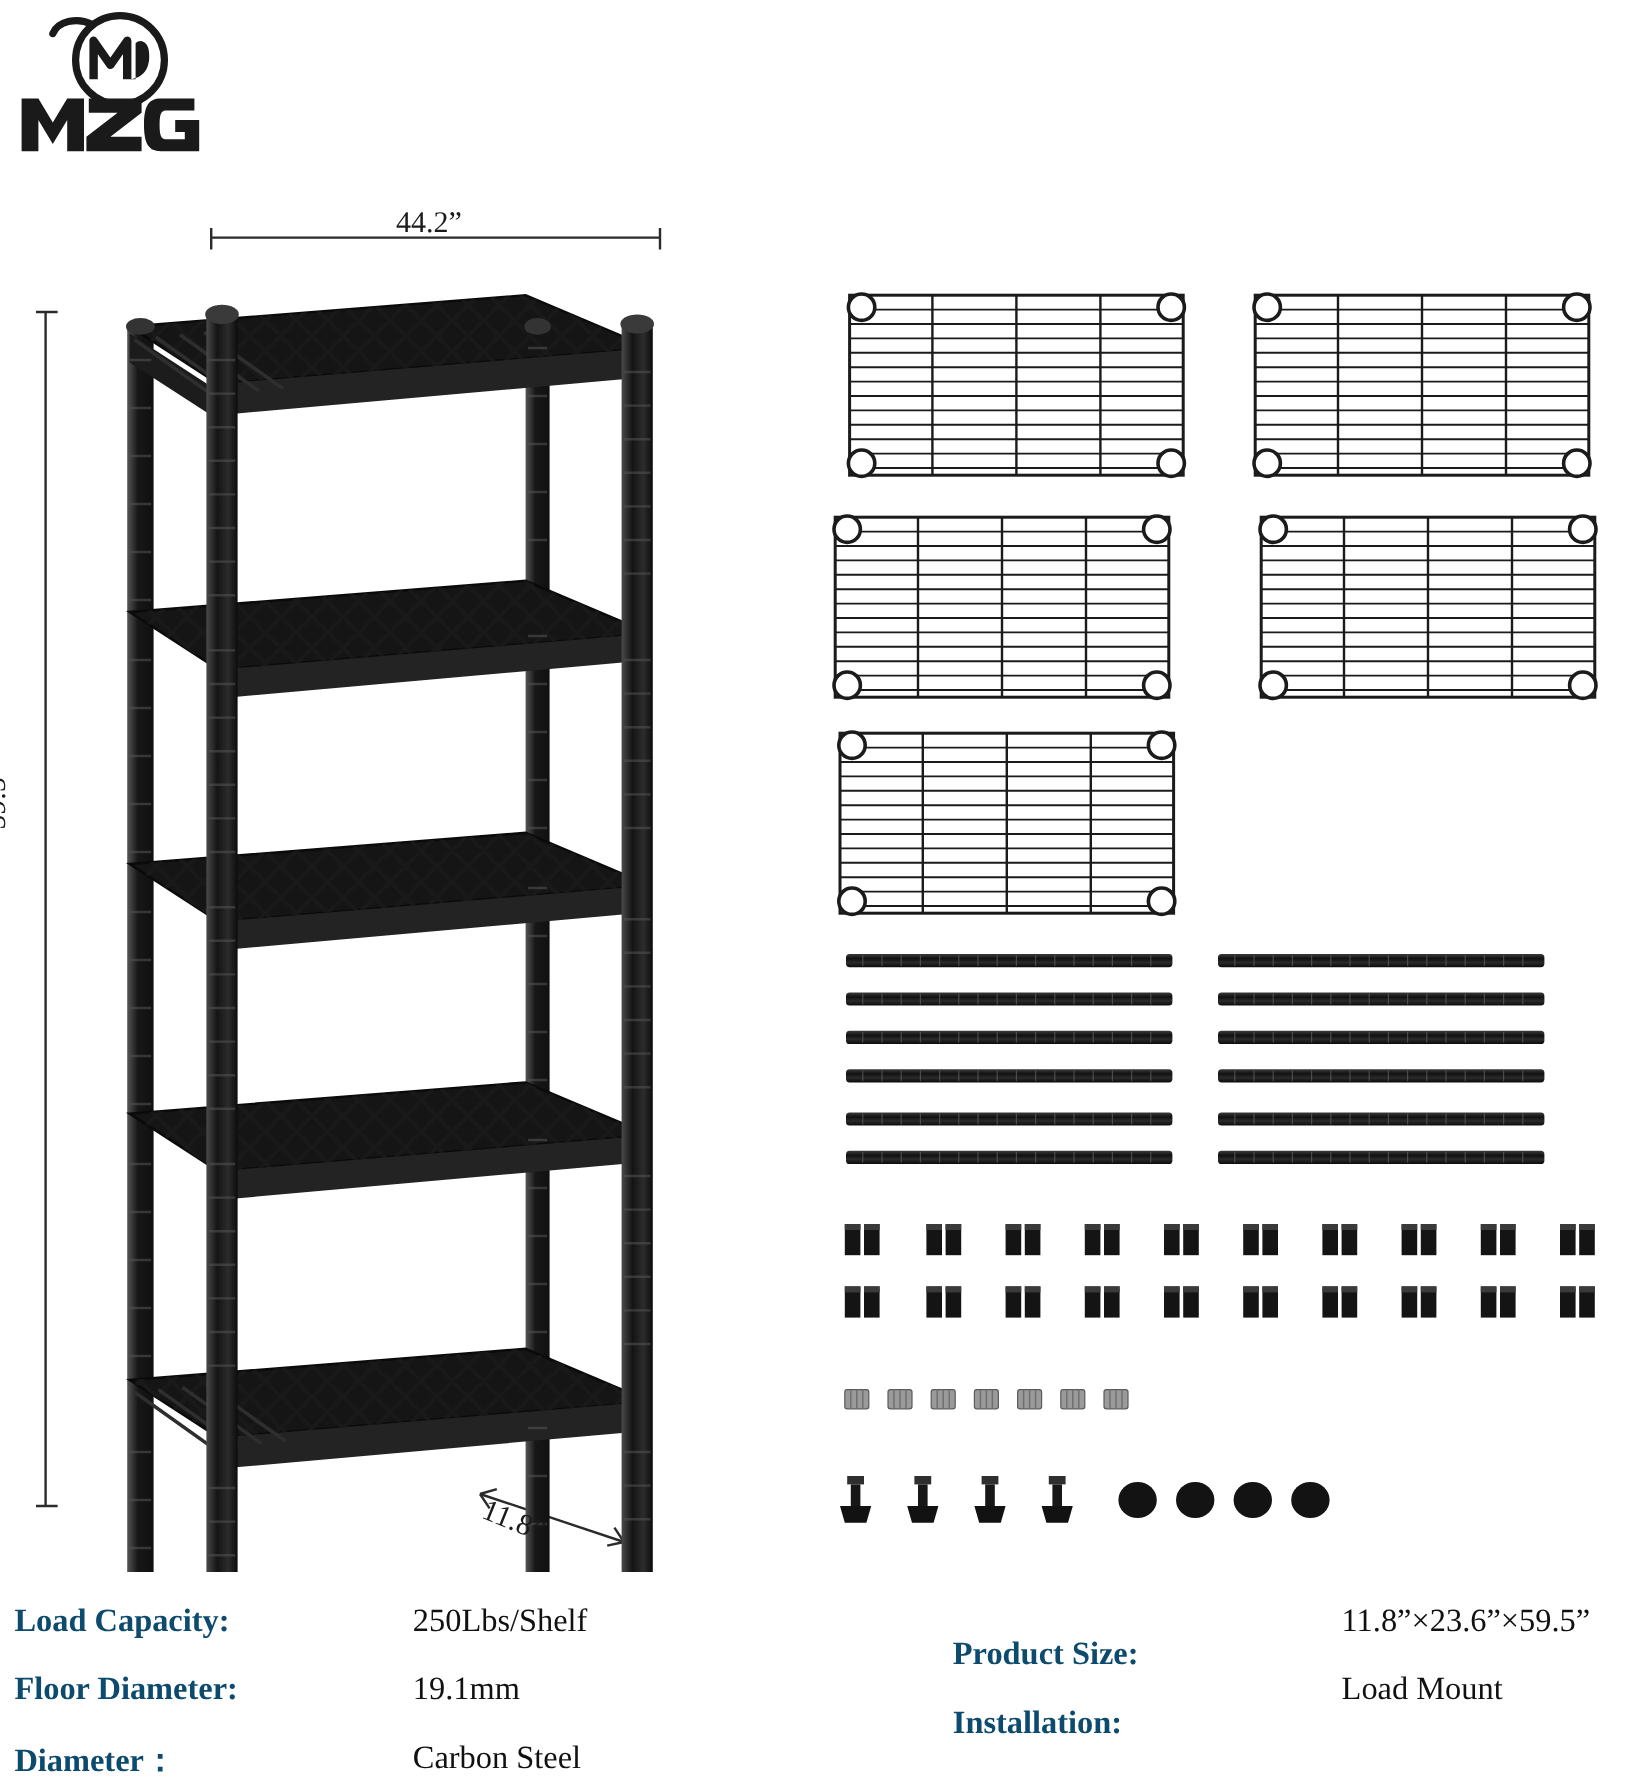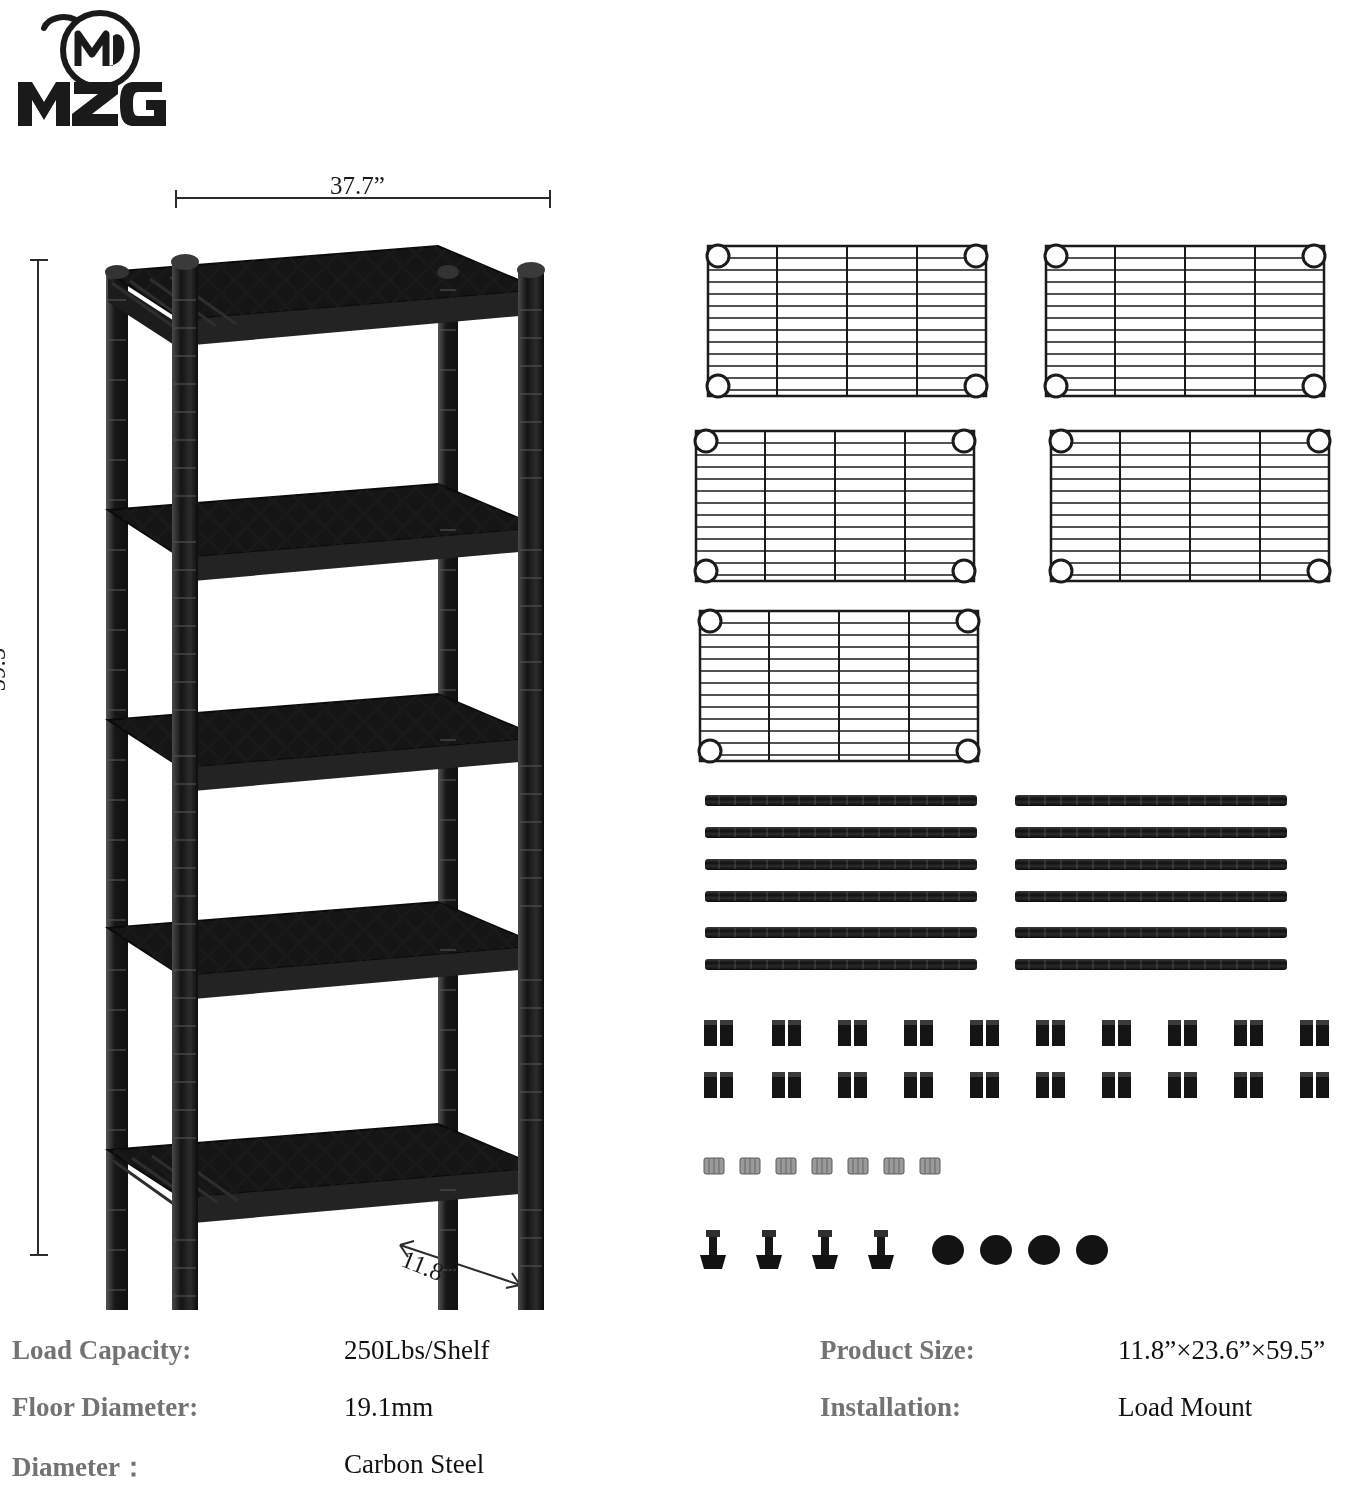--- a/index.html
+++ b/index.html
@@ -69,37 +69,37 @@
   
   #specs {
     position: absolute;
     left: 0;
     top: 1335px;
     width: 1357px;
     height: 160px;
   }
   .spec-key {
     position: absolute;
-    color: #737373;
+    color: #0c4a6e;
     font-weight: bold;
     font-size: 27px;
     font-family: "Liberation Serif", serif;
     white-space: nowrap;
   }
   .spec-val {
     position: absolute;
     color: #111111;
     font-weight: normal;
     font-size: 27px;
     font-family: "Liberation Serif", serif;
     white-space: nowrap;
   }
   .col1-key { left: 12px; }
   .col1-val { left: 344px; }
-  .col2-key { left: 820px; }
+  .col2-key { left: 794px; margin-top: 28px; }
   .col2-val { left: 1118px; }
   .row1 { top: 0px; }
   .row2 { top: 57px; }
   .row3 { top: 114px; }
 </style>
 </head>
 <body>
 
 <div id="logo">
   <svg width="180" height="120" viewBox="0 0 180 120" xmlns="http://www.w3.org/2000/svg">
@@ -112,21 +112,21 @@
     <g fill="#1a1a1a">
       <path d="M4 74 L4 118 L18 118 L18 92 L30 112 L42 92 L42 118 L56 118 L56 74 L42 74 L30 94 L18 74 Z"></path>
       <path d="M60 74 L60 86 L84 86 L58 106 L58 118 L104 118 L104 106 L78 106 L104 86 L104 74 Z"></path>
       <path d="M148 74 L120 74 C 110 74, 106 80, 106 96 C 106 112, 110 118, 120 118 L152 118 L152 92 L132 92 L132 102 L140 102 L140 108 L124 108 C 120 108, 119 104, 119 96 C 119 88, 120 84, 124 84 L148 84 Z"></path>
     </g>
   </svg>
 </div>
 
 <div id="product-area">
 
-  <span class="dim-label" id="dim-width-label">37.7”</span>
+  <span class="dim-label" id="dim-width-label">44.2”</span>
   <span class="dim-label" id="dim-height-label">59.5”</span>
   <span class="dim-label" id="dim-depth-label">11.8”</span>
 
   <svg width="640" height="1160" viewBox="0 0 640 1160" xmlns="http://www.w3.org/2000/svg">
     <defs>
       <linearGradient id="poleGrad" x1="0" y1="0" x2="1" y2="0">
         <stop offset="0%" stop-color="#4a4a4a"></stop>
         <stop offset="35%" stop-color="#141414"></stop>
         <stop offset="70%" stop-color="#2c2c2c"></stop>
         <stop offset="100%" stop-color="#0c0c0c"></stop>

